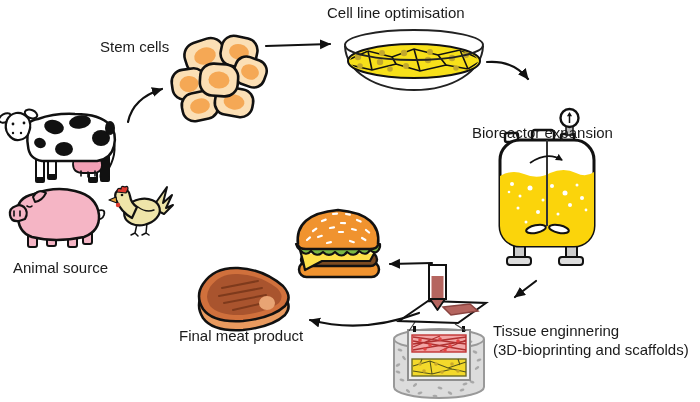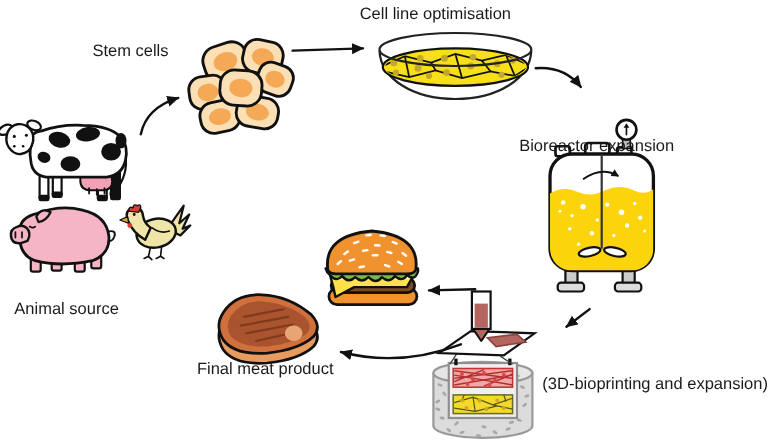--- a/index.html
+++ b/index.html
@@ -302,18 +302,19 @@
     <path d="M128,122 Q133,98 162,89" marker-end="url(#ah)"></path>
     <path d="M266,46 L330,44" marker-end="url(#ah)"></path>
     <path d="M487,62 Q513,60 528,79" marker-end="url(#ah)"></path>
     <path d="M536,281 L515,297" marker-end="url(#ah)"></path>
     <path d="M432,263 L390,264" marker-end="url(#ah)"></path>
     <path d="M419,313 Q363,334 310,320" marker-end="url(#ah)"></path>
   </g>
 </svg>
 
   <div class="lbl" style="left:327px;top:4px;">Cell line optimisation</div>
-  <div class="lbl" style="left:84px;top:38px;text-align:right;">Stem cells</div>
+  <div class="lbl" style="left:100px;top:38px;text-align:right;">Stem cells</div>
   <div class="lbl" style="left:472px;top:92px;margin-top:32px;">Bioreactor expansion</div>
-  <div class="lbl" style="left:493px;top:341px;">(3D-bioprinting and expansion)</div>
+  <div class="lbl" style="left:493px;top:322px;">Tissue enginnering</div>
+  <div class="lbl" style="left:493px;top:341px;">(3D-bioprinting and scaffolds)</div>
   <div class="lbl" style="left:179px;top:327px;">Final meat product</div>
-  <div class="lbl" style="left:13px;top:272px;text-align:right;">Animal source</div>
+  <div class="lbl" style="left:13px;top:259px;text-align:right;">Animal source</div>
 </div>
 
 </body></html>

